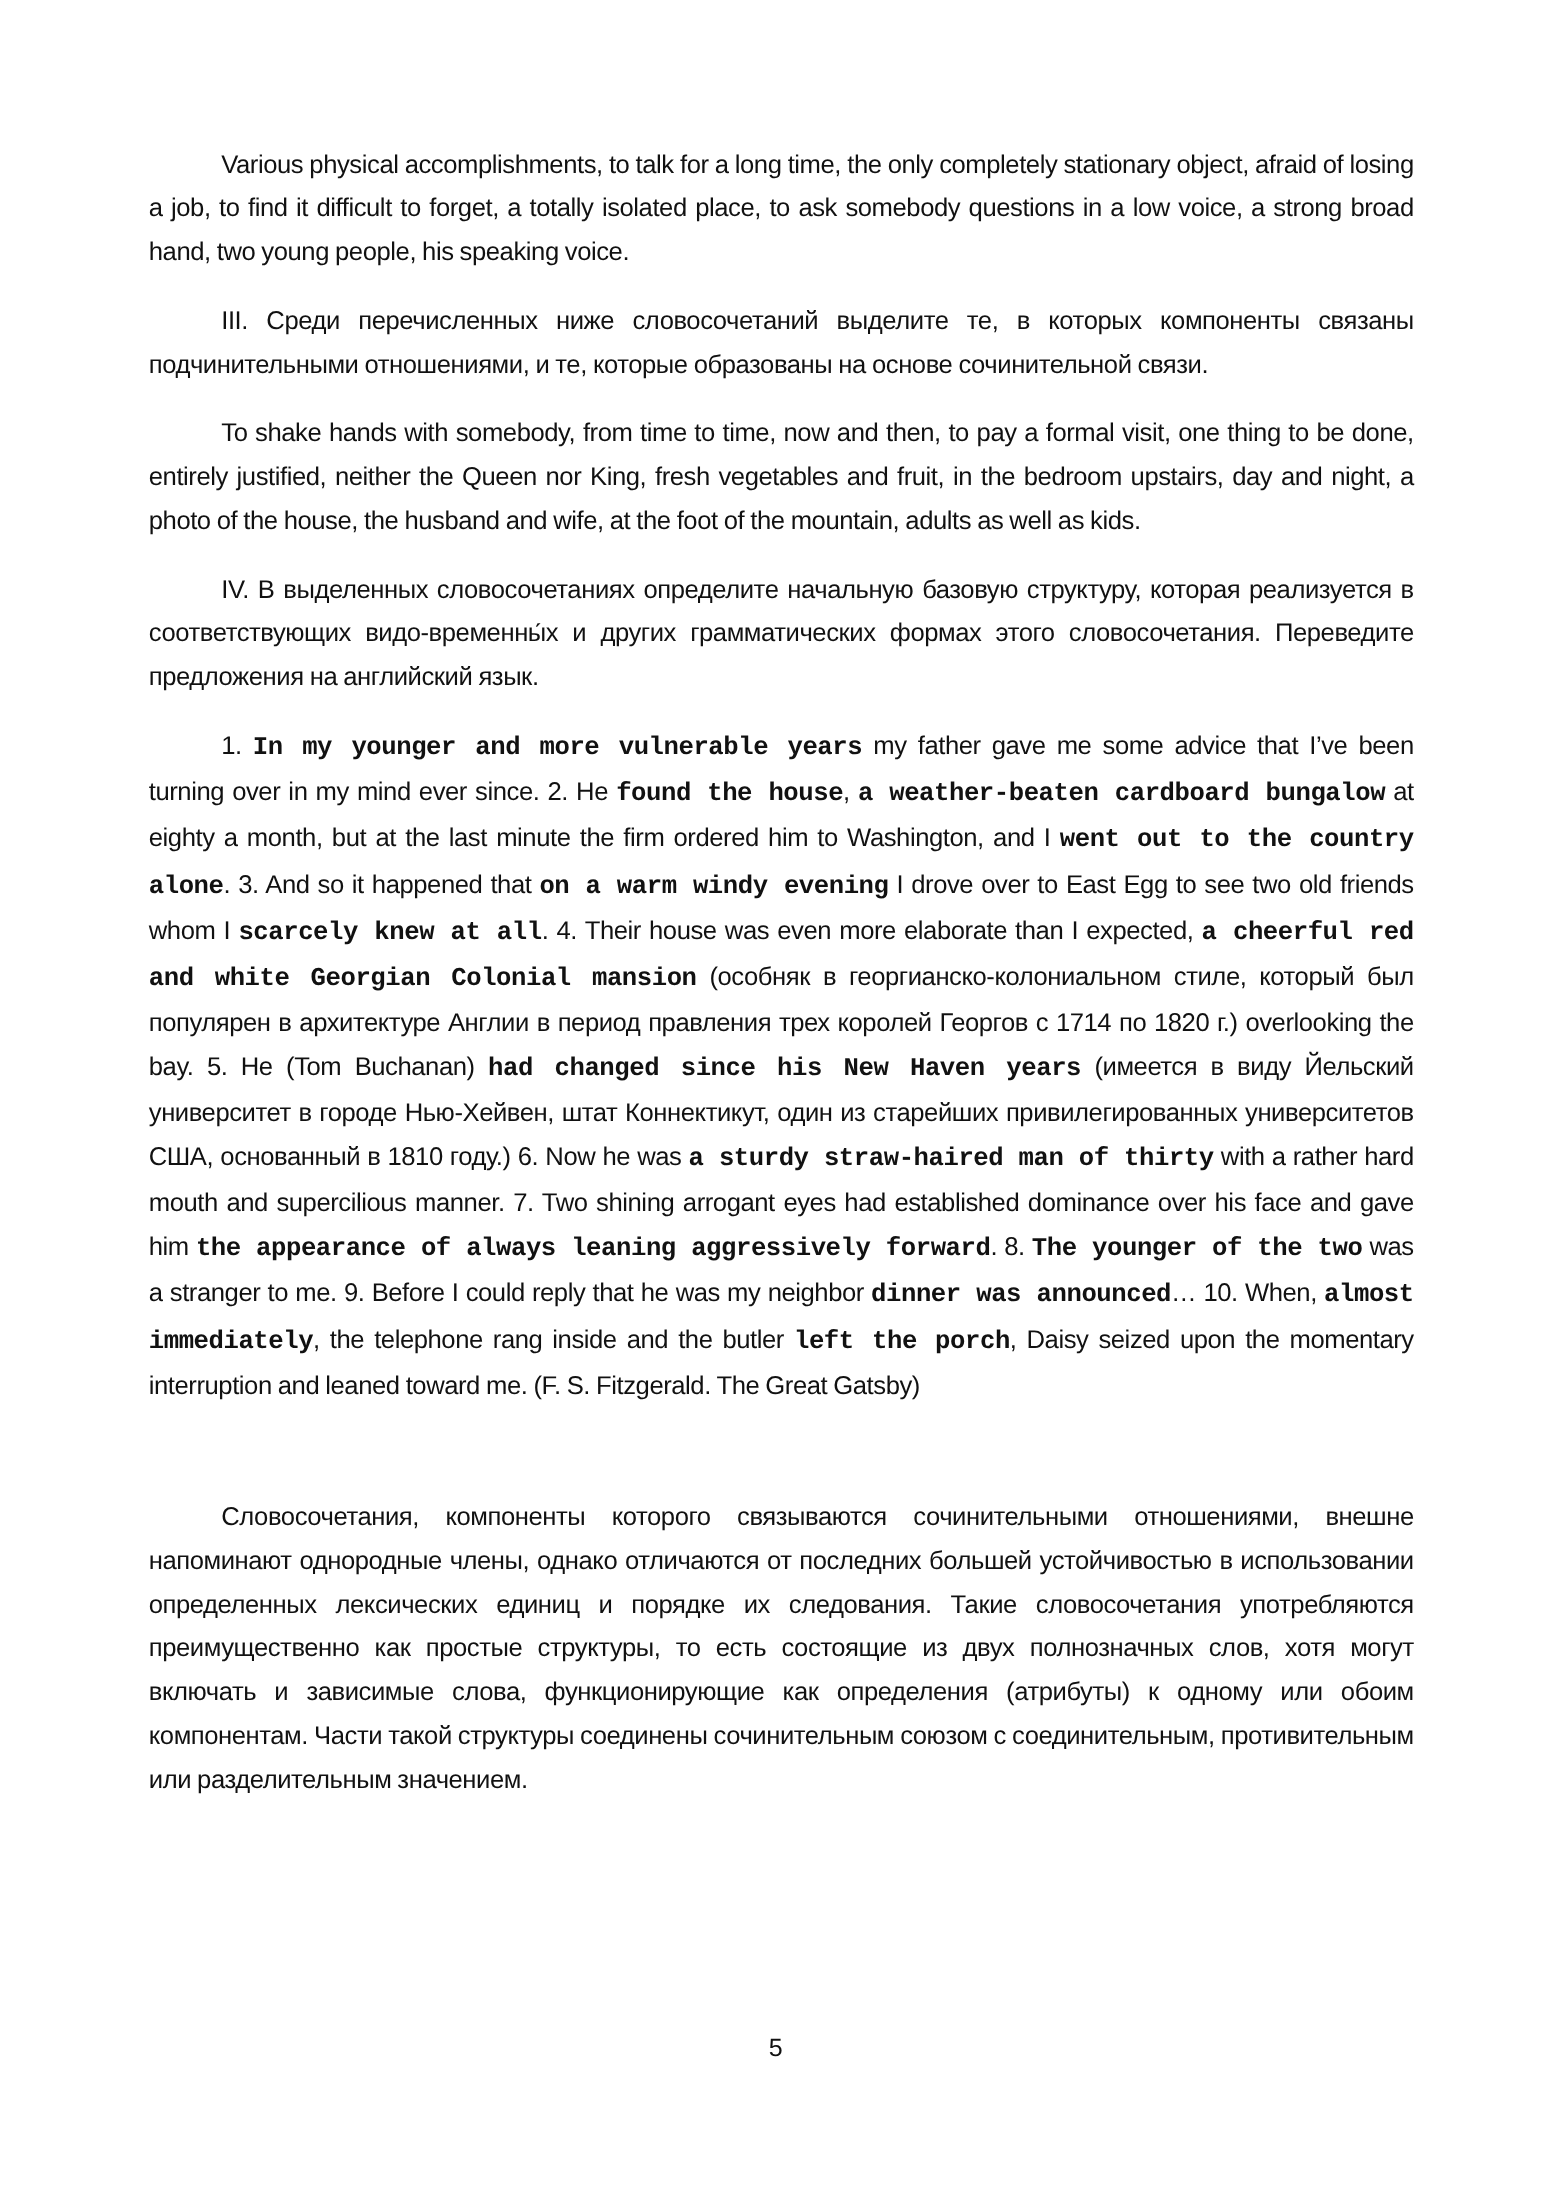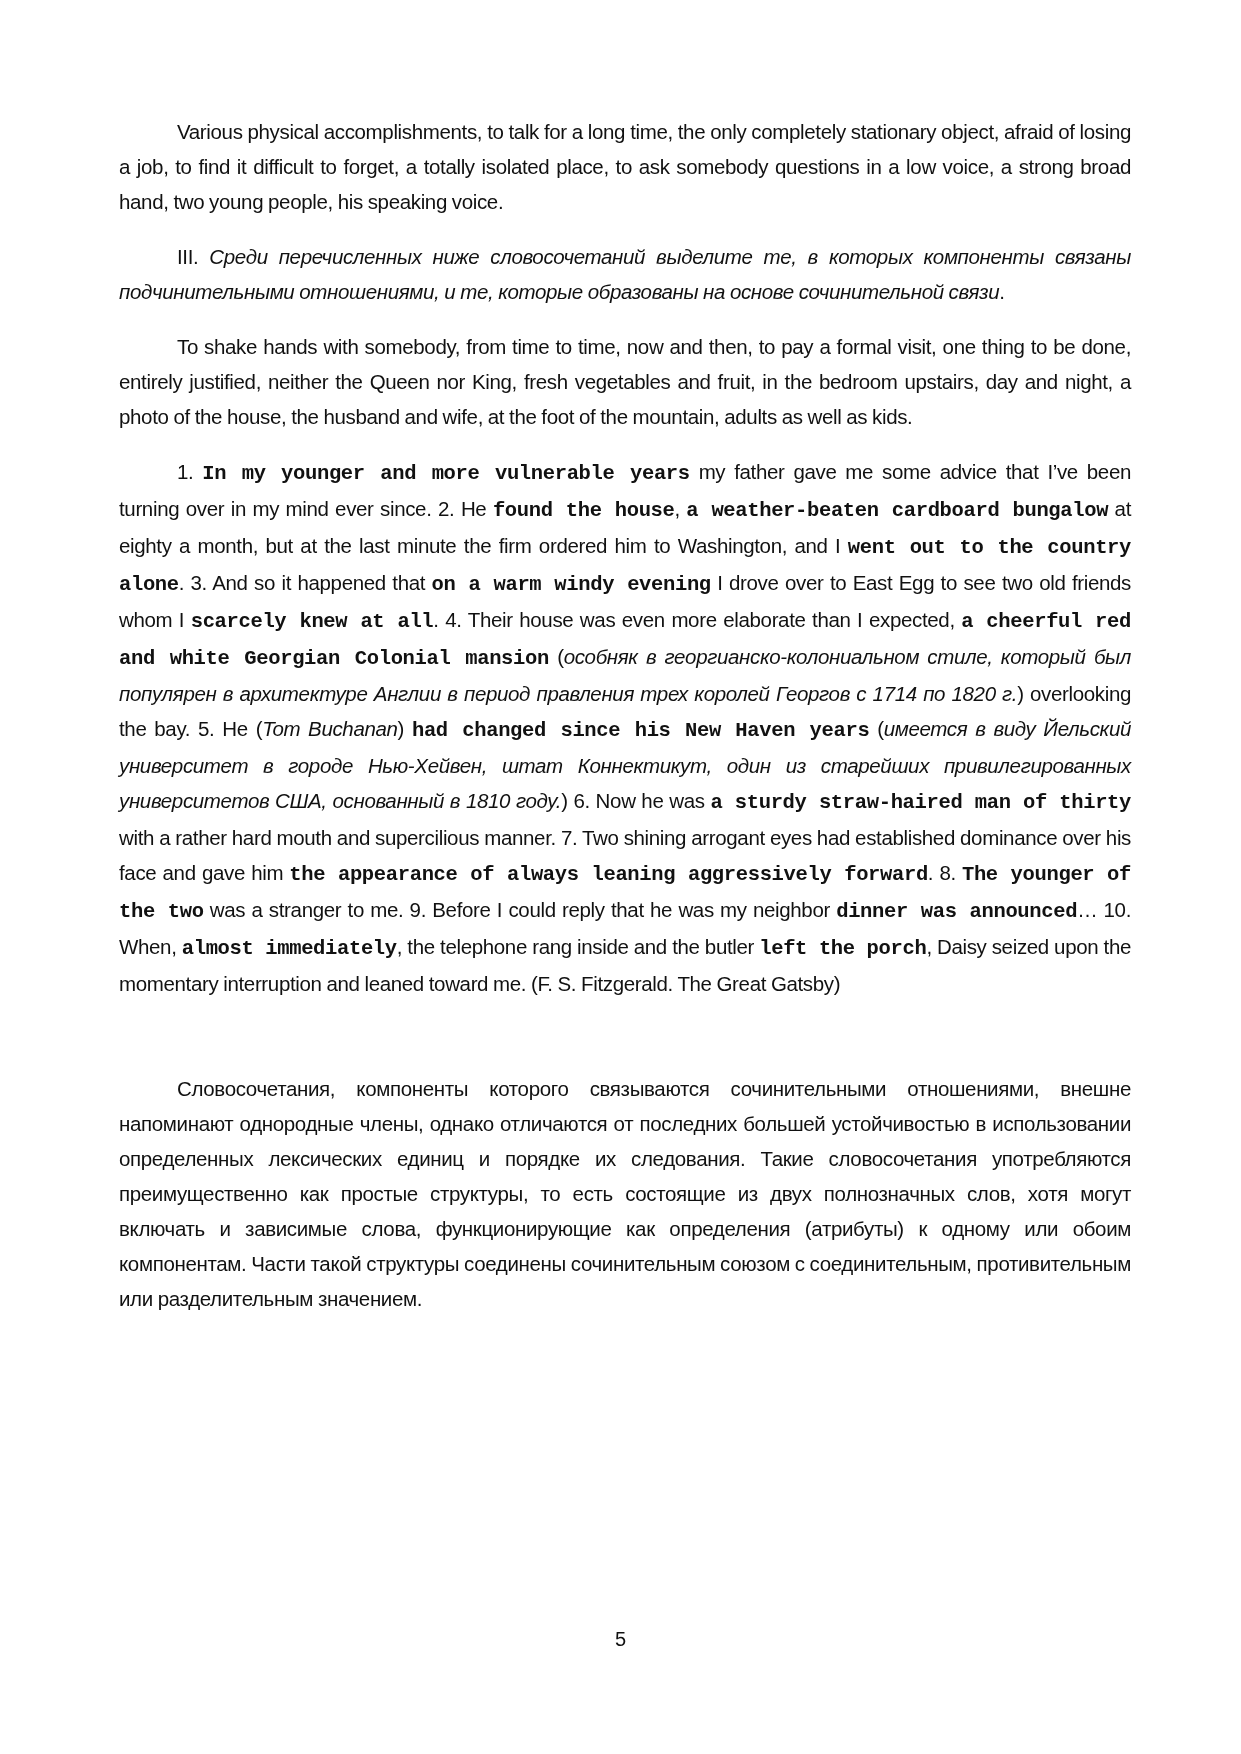--- a/index.html
+++ b/index.html
@@ -7,38 +7,41 @@
     width: 1241px; height: 1754px; position: relative; overflow: hidden;
     font-family: "Liberation Sans", sans-serif; color: #111111;
   }
   .page {
     position: absolute; left: 119px; top: 114px; width: 1012px;
     font-size: 20.5px; line-height: 35px; text-align: justify;
     letter-spacing: -0.35px; word-spacing: -0.5px;
   }
   .para { margin: 0 0 20px 0; text-indent: 58px; }
   .para.gap-big { margin-bottom: 70px; }
-  .it { font-style: italic; }
+  .it { }
   .b { font-weight: bold; font-family: Liberation Mono, monospace; }
   .page-number {
     position: absolute; left: 0; width: 1241px; top: 1628px;
     text-align: center; font-size: 20px; font-family: "Liberation Sans", sans-serif;
   }
 </style>
 </head>
 <body>
 
 <div class="page">
   <p class="para">Various physical accomplishments, to talk for a long time, the only completely stationary object, afraid of losing a job, to find it difficult to forget, a totally isolated place, to ask somebody questions in a low voice, a strong broad hand, two young people, his speaking voice.</p>
 
   <p class="para">
     <span>III. </span><span class="it">Среди перечисленных ниже словосочетаний выделите те, в которых компоненты связаны подчинительными отношениями, и те, которые образованы на основе сочинительной связи</span><span>.</span>
   </p>
 
   <p class="para">To shake hands with somebody, from time to time, now and then, to pay a formal visit, one thing to be done, entirely justified, neither the Queen nor King, fresh vegetables and fruit, in the bedroom upstairs, day and night, a photo of the house, the husband and wife, at the foot of the mountain, adults as well as kids.</p>
 
+  <p class="para">
+    <span>IV. </span><span class="it">В выделенных словосочетаниях определите начальную базовую структуру, которая реализуется в соответствующих видо-временны́х и других грамматических формах этого словосочетания. Переведите предложения на английский язык.</span>
+  </p>
 
   <p class="para gap-big" id="exercise"><span>1. </span><span class="b">In my younger and more vulnerable years</span><span> my father gave me some advice that I’ve been turning over in my mind ever since. 2. He </span><span class="b">found the house</span><span>, </span><span class="b">a weather-beaten cardboard bungalow</span><span> at eighty a month, but at the last minute the firm ordered him to Washington, and I </span><span class="b">went out to the country alone</span><span>. 3. And so it happened that </span><span class="b">on a warm windy evening</span><span> I drove over to East Egg to see two old friends whom I </span><span class="b">scarcely knew at all</span><span>. 4. Their house was even more elaborate than I expected, </span><span class="b">a cheerful red and white Georgian Colonial mansion</span><span> (</span><span class="it">особняк в георгианско-колониальном стиле, который был популярен в архитектуре Англии в период правления трех королей Георгов с 1714 по 1820 г.</span><span>) overlooking the bay. 5. He (</span><span class="it">Tom Buchanan</span><span>) </span><span class="b">had changed since his New Haven years</span><span> (</span><span class="it">имеется в виду Йельский университет в городе Нью-Хейвен, штат Коннектикут, один из старейших привилегированных университетов США, основанный в 1810 году.</span><span>) 6. Now he was </span><span class="b">a sturdy straw-haired man of thirty</span><span> with a rather hard mouth and supercilious manner. 7. Two shining arrogant eyes had established dominance over his face and gave him </span><span class="b">the appearance of always leaning aggressively forward</span><span>. 8. </span><span class="b">The younger of the two</span><span> was a stranger to me. 9. Before I could reply that he was my neighbor </span><span class="b">dinner was announced</span><span>… 10. When, </span><span class="b">almost immediately</span><span>, the telephone rang inside and the butler </span><span class="b">left the porch</span><span>, Daisy seized upon the momentary interruption and leaned toward me. (F. S. Fitzgerald. The Great Gatsby)</span></p>
 
   <p class="para">Словосочетания, компоненты которого связываются сочинительными отношениями, внешне напоминают однородные члены, однако отличаются от последних большей устойчивостью в использовании определенных лексических единиц и порядке их следования. Такие словосочетания употребляются преимущественно как простые структуры, то есть состоящие из двух полнозначных слов, хотя могут включать и зависимые слова, функционирующие как определения (атрибуты) к одному или обоим компонентам. Части такой структуры соединены сочинительным союзом с соединительным, противительным или разделительным значением.</p>
 </div>
 
 <div class="page-number">5</div>
 
 </body></html>

